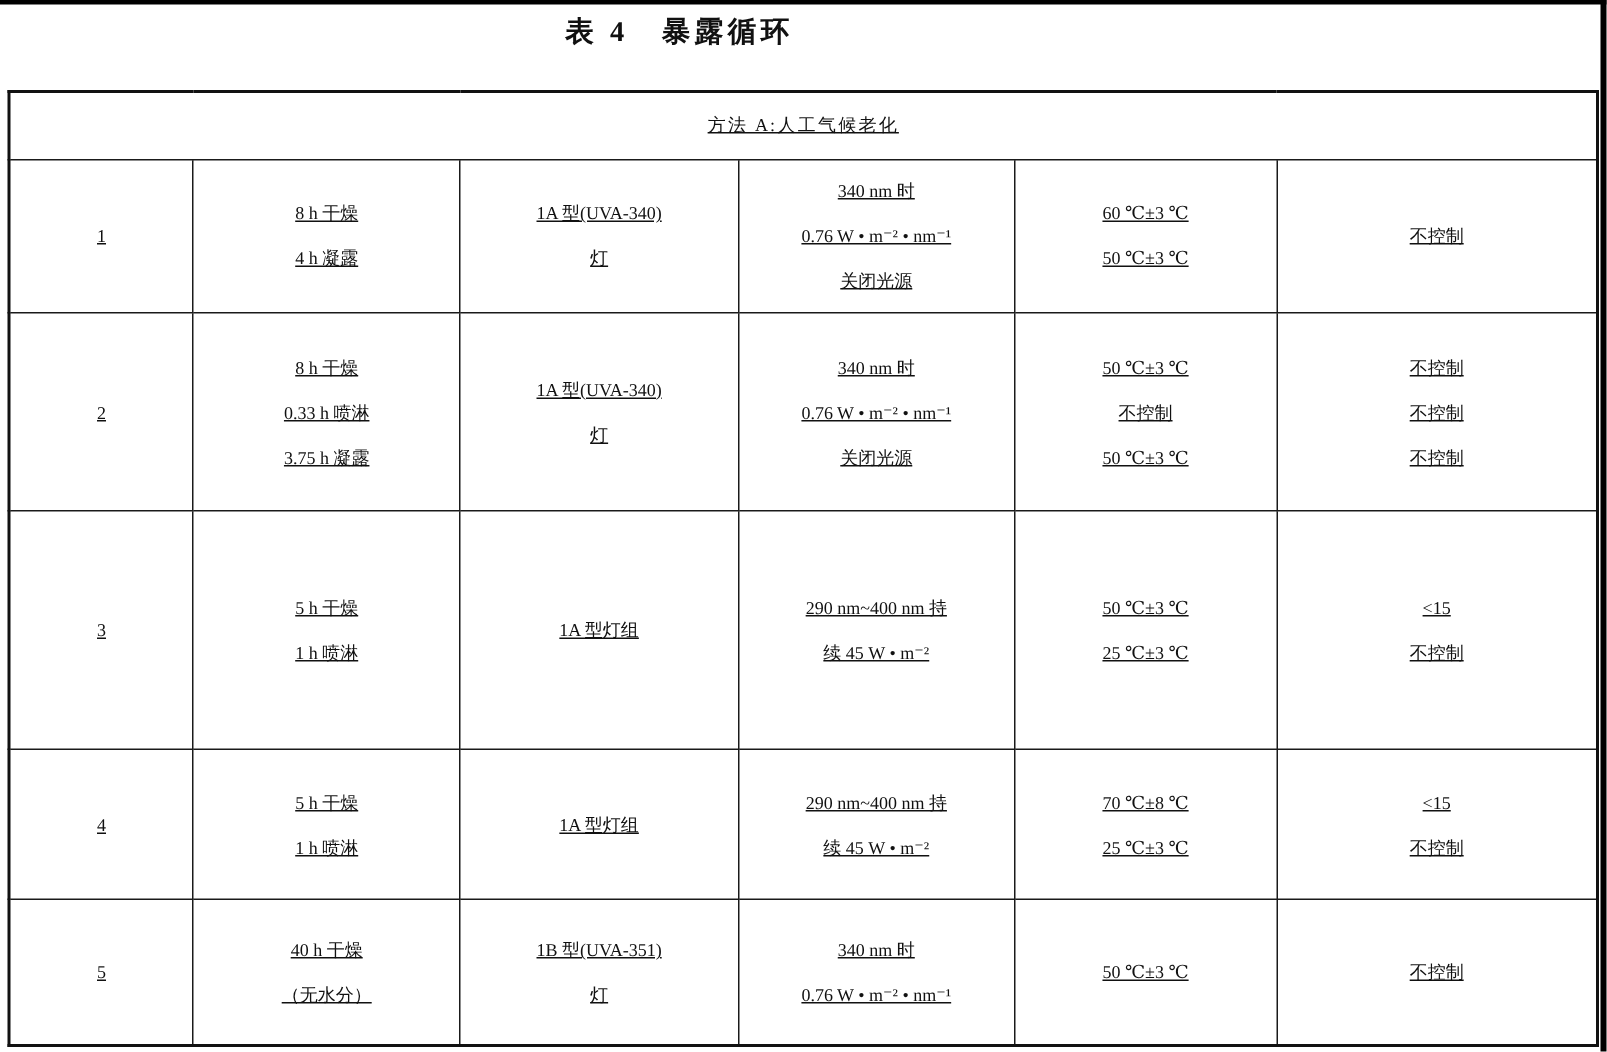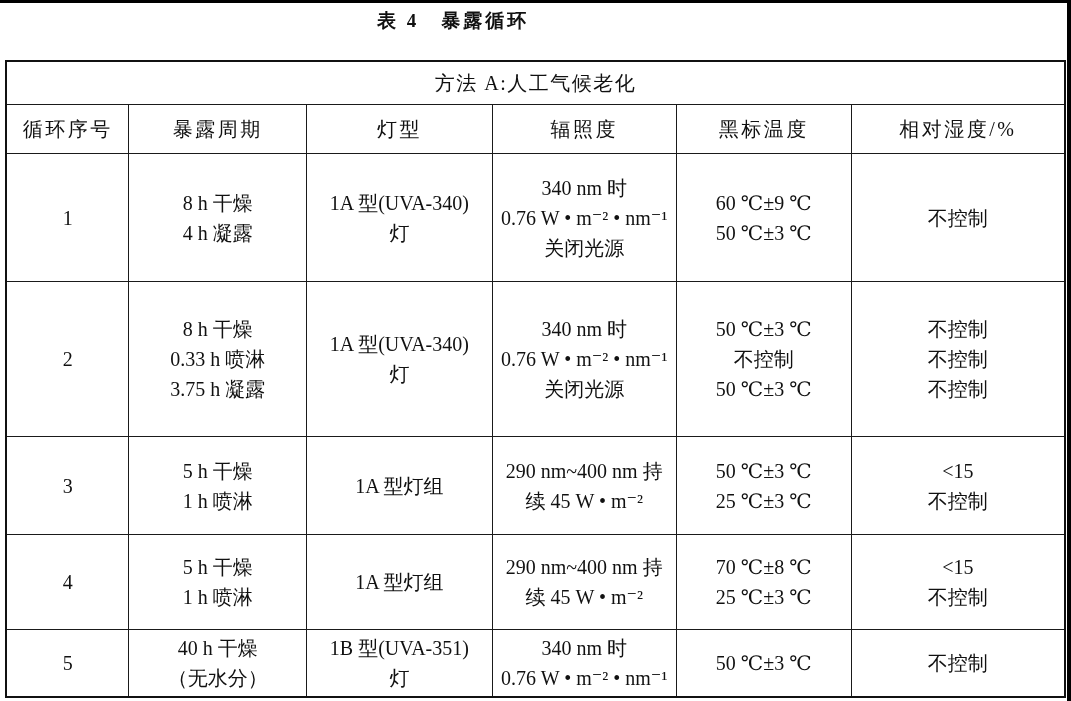--- a/index.html
+++ b/index.html
@@ -14,21 +14,21 @@
     position:absolute;top:8px;left:0;width:906px;text-align:center;
     font-size:19px;font-weight:bold;letter-spacing:3px;
   }
   table.main{
     position:absolute;left:5px;top:60px;width:1061px;height:638px;
     border-collapse:collapse;table-layout:fixed;
   }
   table.main{border:2px solid #111}
   table.main td,table.main th{
     border:1px solid #1a1a1a;text-align:center;vertical-align:middle;
-    font-size:20px;padding:0;overflow:hidden;
+    font-size:12px;padding:0;overflow:hidden;text-decoration:underline;
   }
   td.section-cell{
     text-align:left;padding-left:13px;font-size:17px;letter-spacing:1.5px;
   }
   tr.header-row th{font-weight:normal;letter-spacing:2.5px}
   .cell-line{line-height:30px;white-space:nowrap}
   tbody tr:nth-child(1){height:40px}
   tbody tr:nth-child(2){height:44px}
   tbody tr:nth-child(3){height:117px}
   tbody tr:nth-child(4){height:141px}
@@ -52,47 +52,39 @@
       <col style="width:16.8%">
       <col style="width:17.5%">
       <col style="width:17.4%">
       <col style="width:16.5%">
       <col style="width:20.2%">
     </colgroup>
     <tbody id="table-body">
       <tr class="section-row">
         <td colspan="6" class="section-cell">方法 A:人工气候老化</td>
       </tr>
-      <tr class="header-row">
-        <th>循环序号</th>
-        <th>暴露周期</th>
-        <th>灯型</th>
-        <th>辐照度</th>
-        <th>黑标温度</th>
-        <th>相对湿度/%</th>
-      </tr>
       <tr>
           <td>
             <div class="cell-line">1</div>
           </td>
           <td>
             <div class="cell-line">8 h 干燥</div>
             <div class="cell-line">4 h 凝露</div>
           </td>
           <td>
             <div class="cell-line">1A 型(UVA-340)</div>
             <div class="cell-line">灯</div>
           </td>
           <td>
             <div class="cell-line">340 nm 时</div>
             <div class="cell-line">0.76 W • m⁻² • nm⁻¹</div>
             <div class="cell-line">关闭光源</div>
           </td>
           <td>
-            <div class="cell-line">60 ℃±9 ℃</div>
+            <div class="cell-line">60 ℃±3 ℃</div>
             <div class="cell-line">50 ℃±3 ℃</div>
           </td>
           <td>
             <div class="cell-line">不控制</div>
           </td>
         </tr>
         <tr>
           <td>
             <div class="cell-line">2</div>
           </td>

